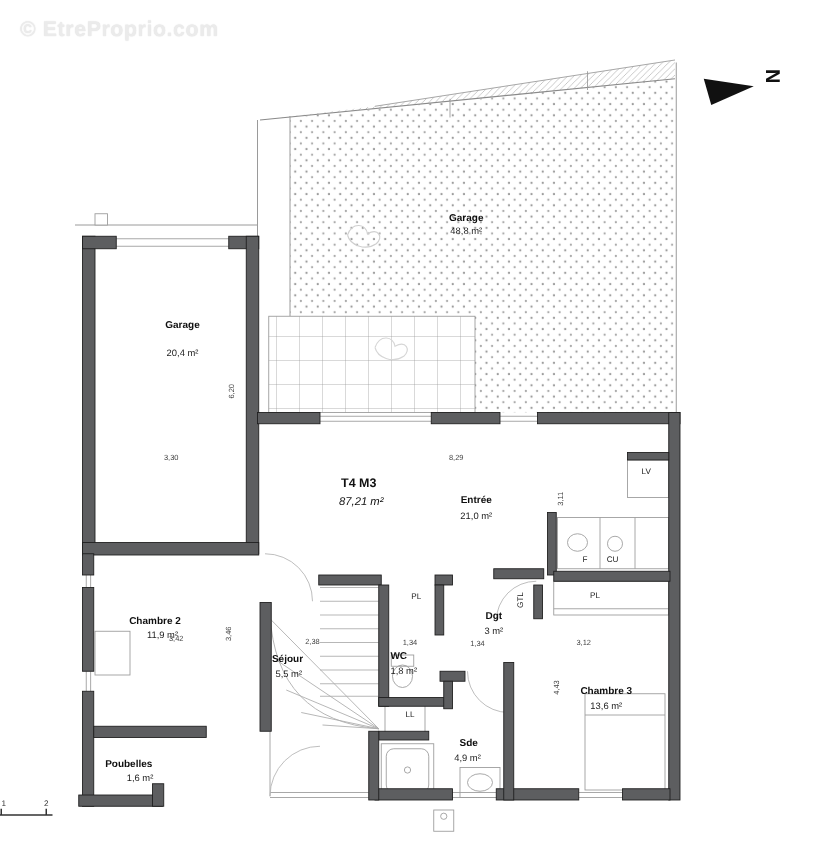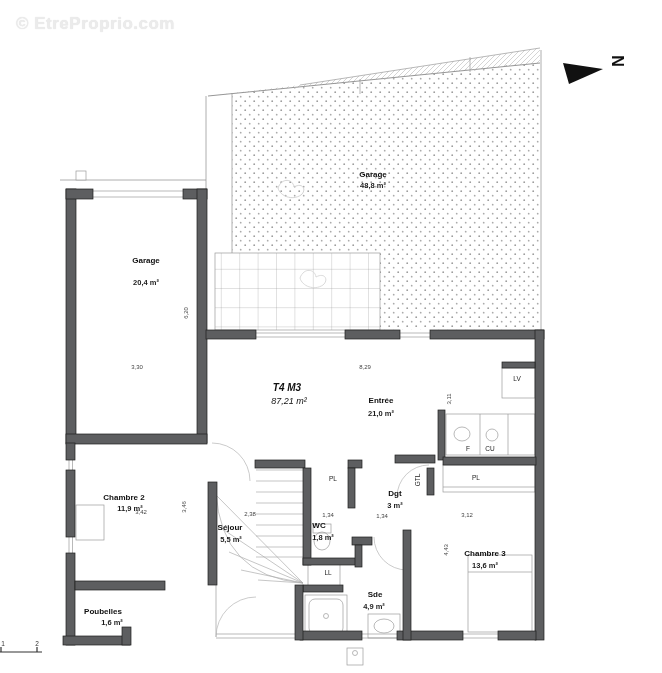--- a/index.html
+++ b/index.html
@@ -1,25 +1,25 @@
 <!DOCTYPE html>
 <html><head>
 <meta charset="utf-8">
 <style>
   html,body{margin:0;padding:0;background:#fff;}
   #plan{position:relative;width:662px;height:673px;background:#fff;overflow:hidden;
         font-family:"Liberation Sans", sans-serif;color:#111;}
   #plan svg{position:absolute;left:0;top:0;}
   .abs{position:absolute;white-space:nowrap;transform:translate(-50%,-50%);}
   .lbl{font-size:8px;font-weight:bold;color:#0f0f0f;}
-  .area{font-size:7.5px;font-weight:bold;color:#1c1c1c;}
+  .area{font-size:7.5px;font-weight:normal;color:#1c1c1c;}
   .fx{font-size:6.5px;color:#222;}
   .dim{font-size:6px;color:#444;}
   .rot{transform:translate(-50%,-50%) rotate(-90deg);}
-  .title-name{font-size:10px;font-weight:bold;font-style:italic;}
+  .title-name{font-size:10px;font-weight:bold;}
   .title-area{font-size:9px;font-style:italic;font-weight:normal;}
   .watermark{position:absolute;left:16px;top:14px;font-size:17px;font-weight:bold;
              color:#ebebeb;letter-spacing:.5px;text-shadow:0 0 1px #dcdcdc;}
   .north-n{position:absolute;left:611px;top:52px;font-size:16px;font-weight:600;
            transform:rotate(90deg);color:#111;}
   .scale-num{font-size:6.5px;color:#333;}
 </style>
 </head>
 <body>
 

